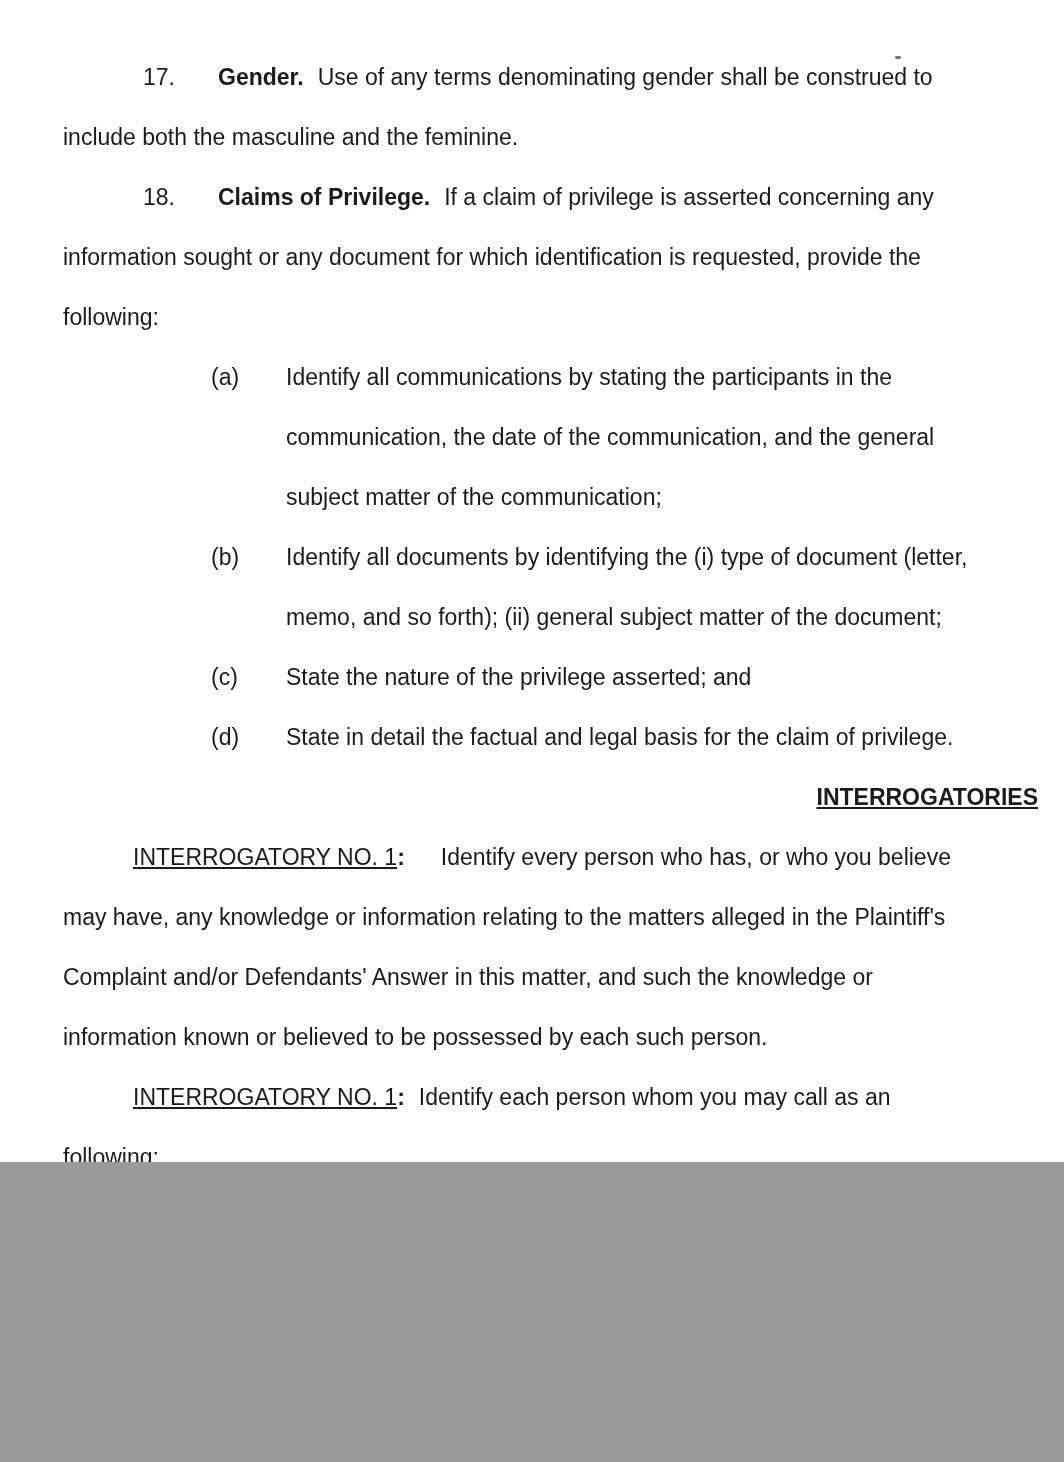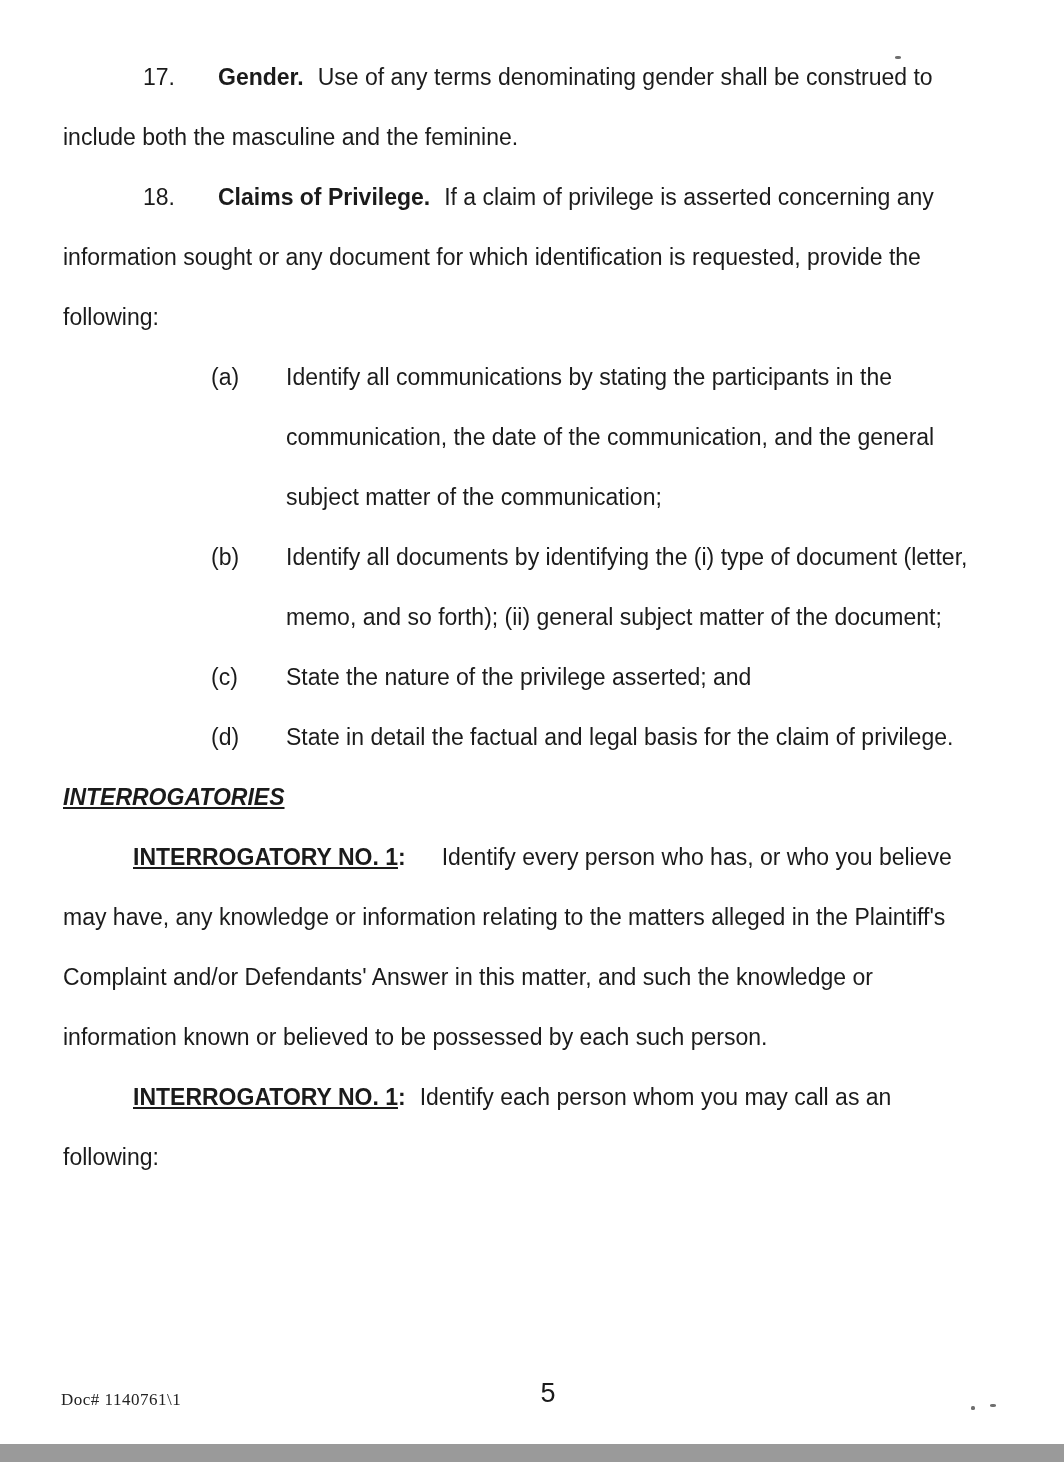--- a/index.html
+++ b/index.html
@@ -3,21 +3,21 @@
 <meta charset="utf-8">
 <style>
   html, body {
     margin: 0;
     padding: 0;
     background: #9a9a9a;
   }
   .page {
     position: relative;
     width: 1064px;
-    height: 1444px;
+    height: 1162px;
     margin: 0 auto;
     background: #ffffff;
     overflow: hidden;
     font-family: "Liberation Sans", sans-serif;
     color: #1b1b1b;
   }
   .content {
     position: absolute;
     left: 63px;
     top: 47px;
@@ -37,28 +37,27 @@
   .bold { font-weight: bold; }
   .sp14 { display: inline-block; width: 14px; }
   .sp36 { display: inline-block; width: 36px; }
   .item { padding-left: 148px; }
   .item-label {
     display: inline-block;
     width: 75px;
   }
   .item-cont { padding-left: 223px; }
   .center-heading {
-    text-align: left;
+    text-align: right;
     font-weight: bold;
-    font-style: italic;
   }
   .center-heading .uline { text-decoration: underline; }
   .rog-indent { padding-left: 70px; }
   .rog-head {
-    font-weight: bold;
+    font-weight: normal;
     text-decoration: underline;
   }
   .rog-colon { font-weight: bold; }
   .footer-doc {
     position: absolute;
     left: 61px;
     top: 1390px;
     font-family: "Liberation Serif", serif;
     font-size: 17px;
     color: #222222;

